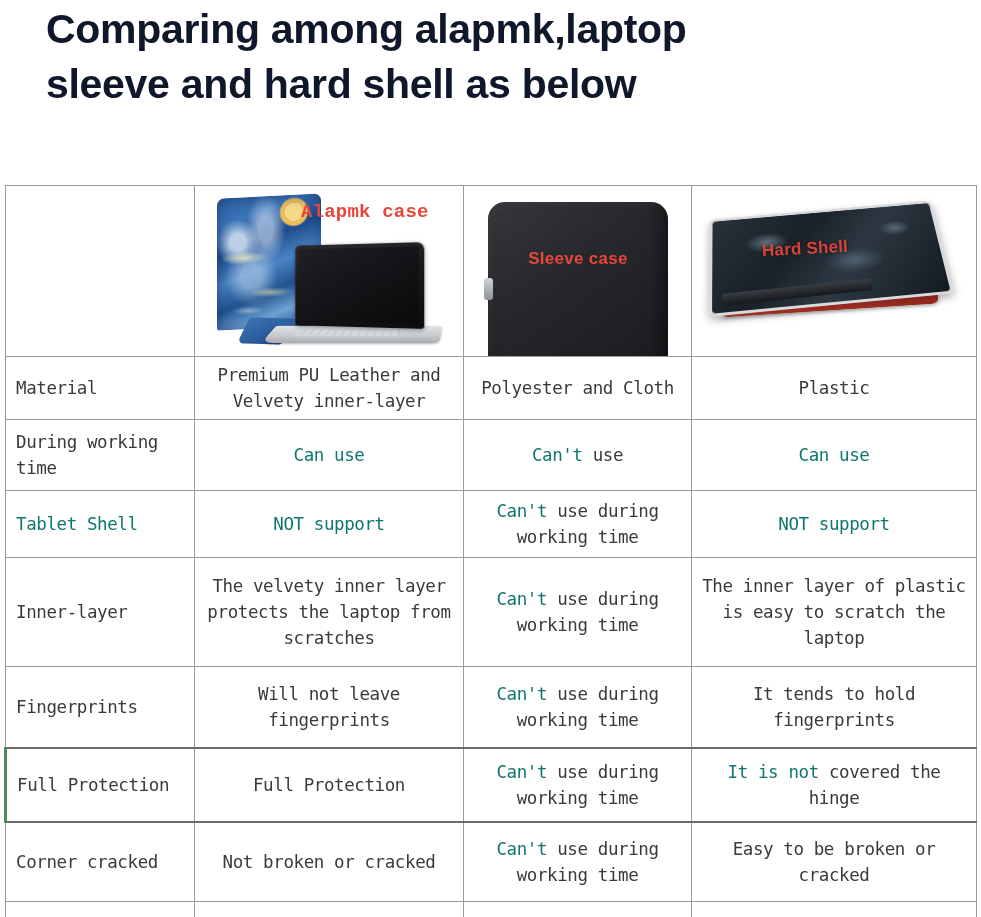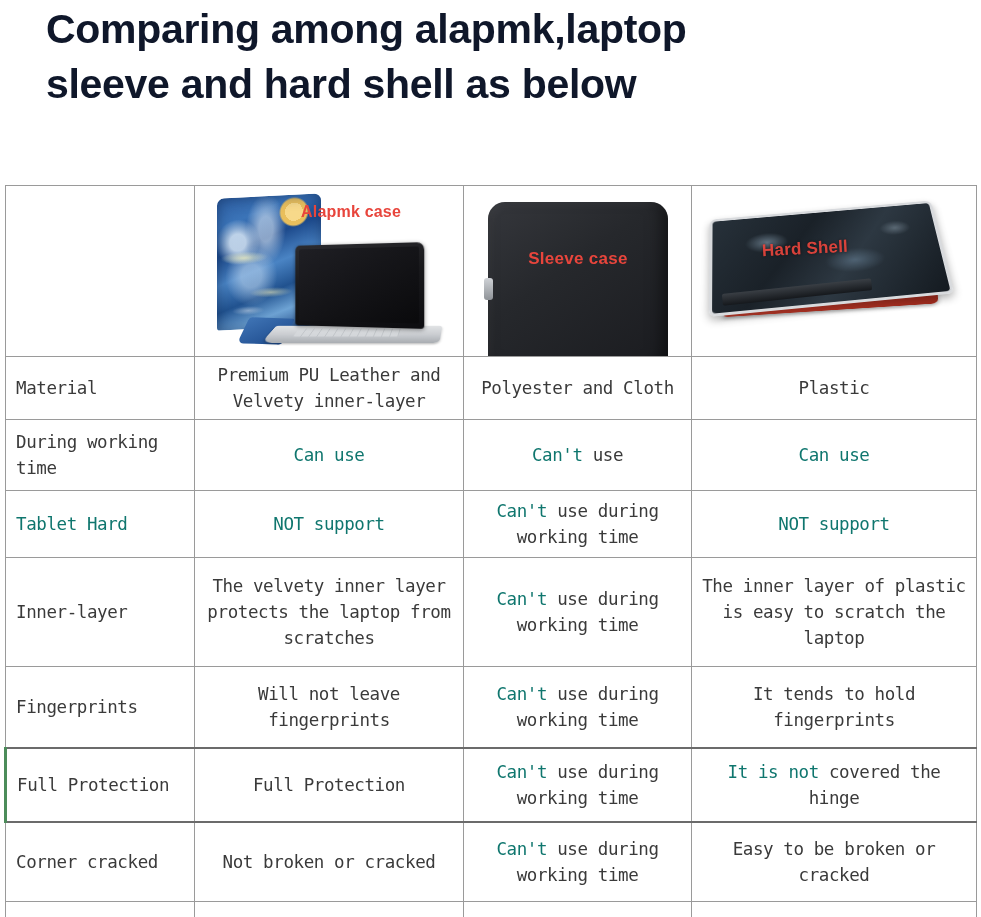--- a/index.html
+++ b/index.html
@@ -170,23 +170,23 @@
     width: 46px;
     height: 26px;
     background: linear-gradient(150deg, #3f74b5, #1d4a8c);
     border-radius: 3px 2px 5px 6px;
     transform: skewX(-24deg) rotate(2deg);
   }
   .alapmk-label {
     position: absolute;
     left: 106px;
     top: 13px;
-    font-family: Liberation Sans, sans-serif;
+    font-family: Liberation Mono, monospace;
     font-weight: bold;
-    font-size: 16px;
+    font-size: 19px;
     color: #E8453C;
     white-space: nowrap;
     letter-spacing: .2px;
   }
 
   
   .sleeve-wrap {
     position: absolute;
     left: 24px;
     top: 16px;
@@ -341,21 +341,21 @@
         <td><span class="dark">Polyester and Cloth</span></td>
         <td><span class="dark">Plastic</span></td>
       </tr>
       <tr class="r-during">
         <td class="rowlabel"><span class="dark">During working time</span></td>
         <td><span class="red">Can use</span></td>
         <td><span class="red">Can't</span><span class="dark"> use</span></td>
         <td><span class="red">Can use</span></td>
       </tr>
       <tr class="r-tablet">
-        <td class="rowlabel"><span class="red">Tablet Hard</span></td>
+        <td class="rowlabel"><span class="red">Tablet Shell</span></td>
         <td><span class="red">NOT support</span></td>
         <td><span class="red">Can't</span><span class="dark"> use during working time</span></td>
         <td><span class="red">NOT support</span></td>
       </tr>
       <tr class="r-inner">
         <td class="rowlabel"><span class="dark">Inner-layer</span></td>
         <td><span class="dark">The velvety inner layer protects the laptop from scratches</span></td>
         <td><span class="red">Can't</span><span class="dark"> use during working time</span></td>
         <td><span class="dark">The inner layer of plastic is easy to scratch the laptop</span></td>
       </tr>

